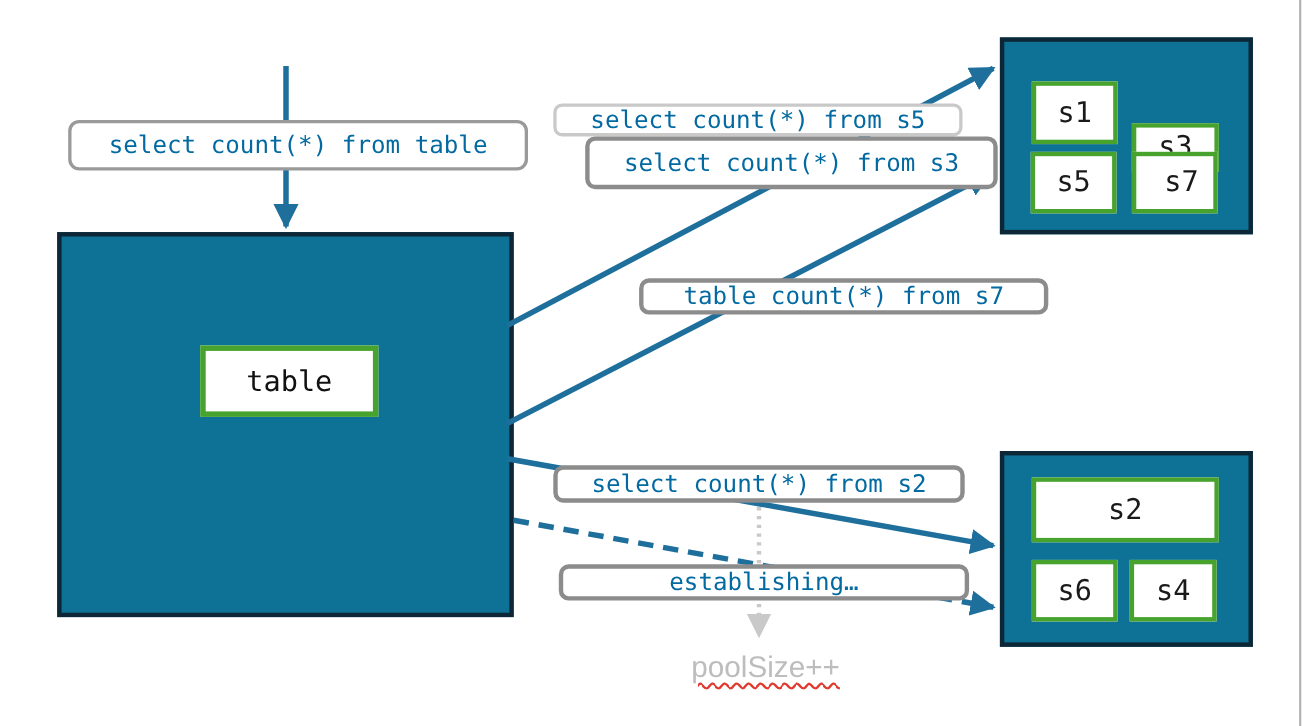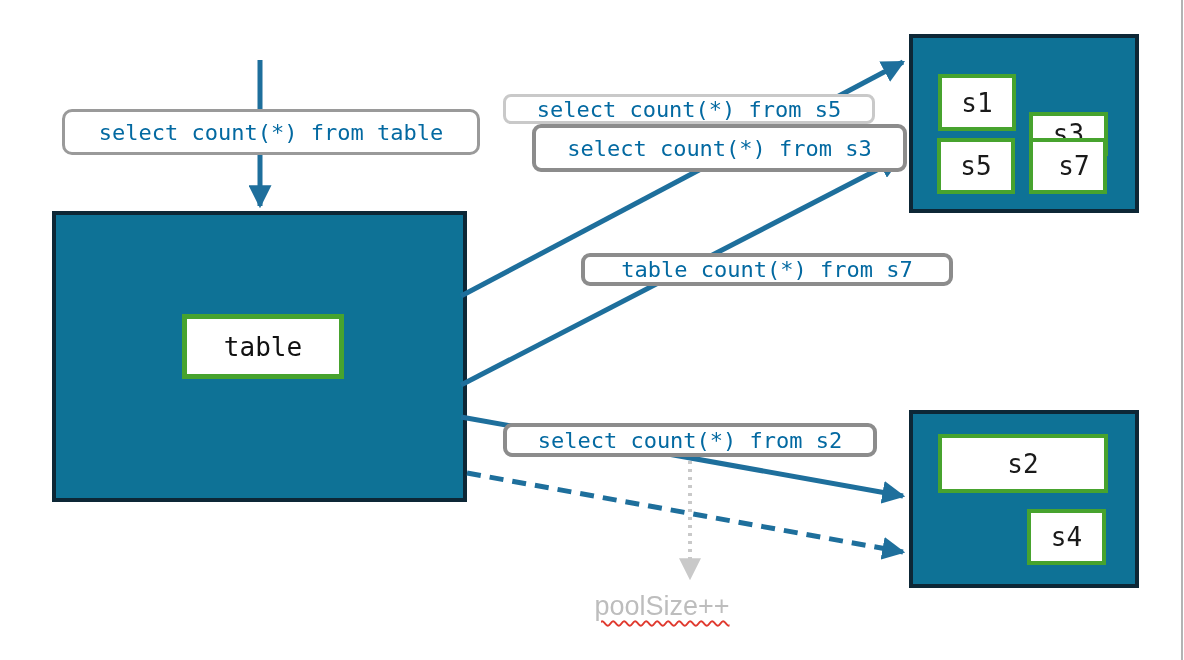--- a/index.html
+++ b/index.html
@@ -24,34 +24,34 @@
   .qlabel.light{border:3px solid #c9c9c9;border-radius:8px;}
   .qlabel.toplabel{border:3px solid #9a9a9a;border-radius:10px;font-size:22px;margin-left:12px;}
   #table-inner{
     position:absolute;left:126px;top:99px;width:162px;height:65px;
     background:#fff;border:5px solid #47a32e;box-sizing:border-box;
     display:flex;align-items:center;justify-content:center;
     font-size:26px;color:#111;
   }
   #arrow-layer{position:absolute;left:0;top:0;width:1184px;height:660px;z-index:20;pointer-events:none;}
   #pool-size{
-    position:absolute;left:532px;top:591px;width:260px;text-align:center;
+    position:absolute;left:566px;top:591px;width:260px;text-align:center;
     font-family:"Liberation Sans",sans-serif;font-size:27px;color:#bdbdbd;
     text-decoration:underline;text-decoration-style:wavy;
     text-decoration-color:#e0392e;text-decoration-thickness:2px;
     text-underline-offset:5px;z-index:10;
   }
   #slide-edge{position:absolute;left:1181px;top:0;width:2px;height:660px;background:#b3b3b3;}
 </style>
 </head>
 <body>
 
 <div id="canvas">
 
-  <div class="node" id="table-node" style="left:52px;top:211px;width:415px;height:291px;">
+  <div class="node" id="table-node" style="left:52px;top:211px;width:415px;height:350px;">
     <div id="table-inner">
       <span>table</span>
     </div>
   </div>
 
   <div class="node" style="left:909px;top:34px;width:230px;height:179px;">
     <div class="shard" style="left:25px;top:36px;width:78px;height:57px;">
       <span>s1</span>
     </div>
     <div class="shard" style="left:116px;top:26px;width:79px;height:44px;margin-top:48px;">
@@ -61,20 +61,23 @@
       <span>s5</span>
     </div>
     <div class="shard" style="left:116px;top:100px;width:78px;height:56px;padding-left:12px;">
       <span>s7</span>
     </div>
   </div>
 
   <div class="node" style="left:909px;top:410px;width:230px;height:178px;text-align:center;">
     <div class="shard" style="left:25px;top:20px;width:170px;height:59px;">
       <span>s2</span>
+    </div>
+    <div class="shard" style="left:25px;top:95px;width:78px;height:56px;">
+      <span>s6</span>
     </div>
     <div class="shard" style="left:114px;top:95px;width:79px;height:56px;">
       <span>s4</span>
     </div>
   </div>
 
   <svg id="arrow-layer" viewBox="0 0 1184 660" xmlns="http://www.w3.org/2000/svg">
     <defs>
       <marker id="ah-teal" viewBox="0 0 10 10" refX="9" refY="5" markerWidth="4.6" markerHeight="4.6" orient="auto">
         <path d="M0 0 L10 5 L0 10 z" fill="#1e6f9c"></path>
@@ -110,18 +113,21 @@
   </div>
 
   <div class="qlabel" style="left:581px;top:253px;width:372px;height:33px;">
     <span>table count(*) from s7</span>
   </div>
 
   <div class="qlabel" style="left:503px;top:423px;width:374px;height:34px;align-items:center;">
     <span>select count(*) from s2</span>
   </div>
 
+  <div class="qlabel" style="left:508px;top:513px;width:373px;height:33px;">
+    <span>establishing…</span>
+  </div>
 
   <div id="pool-size">poolSize++</div>
 
   <div id="slide-edge"></div>
 
 </div>
 
 </body></html>

